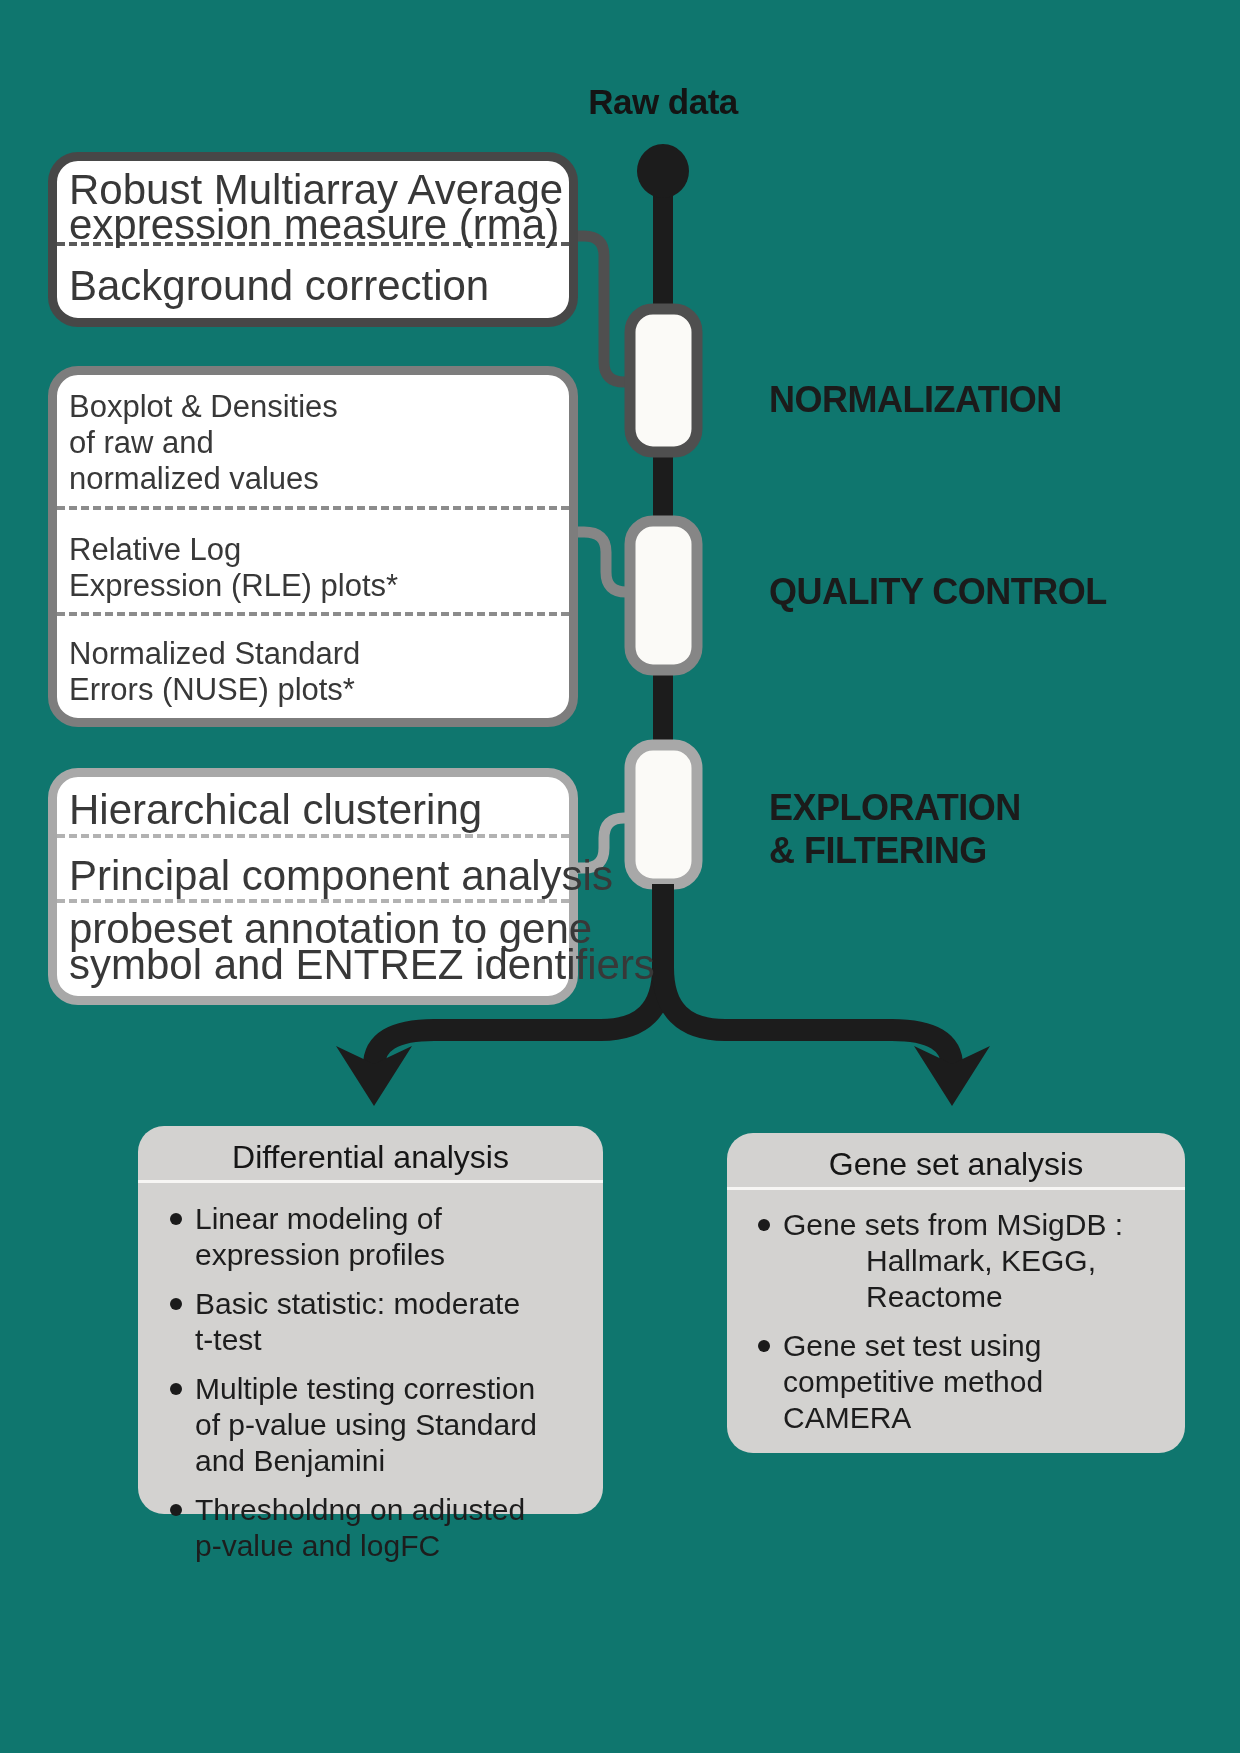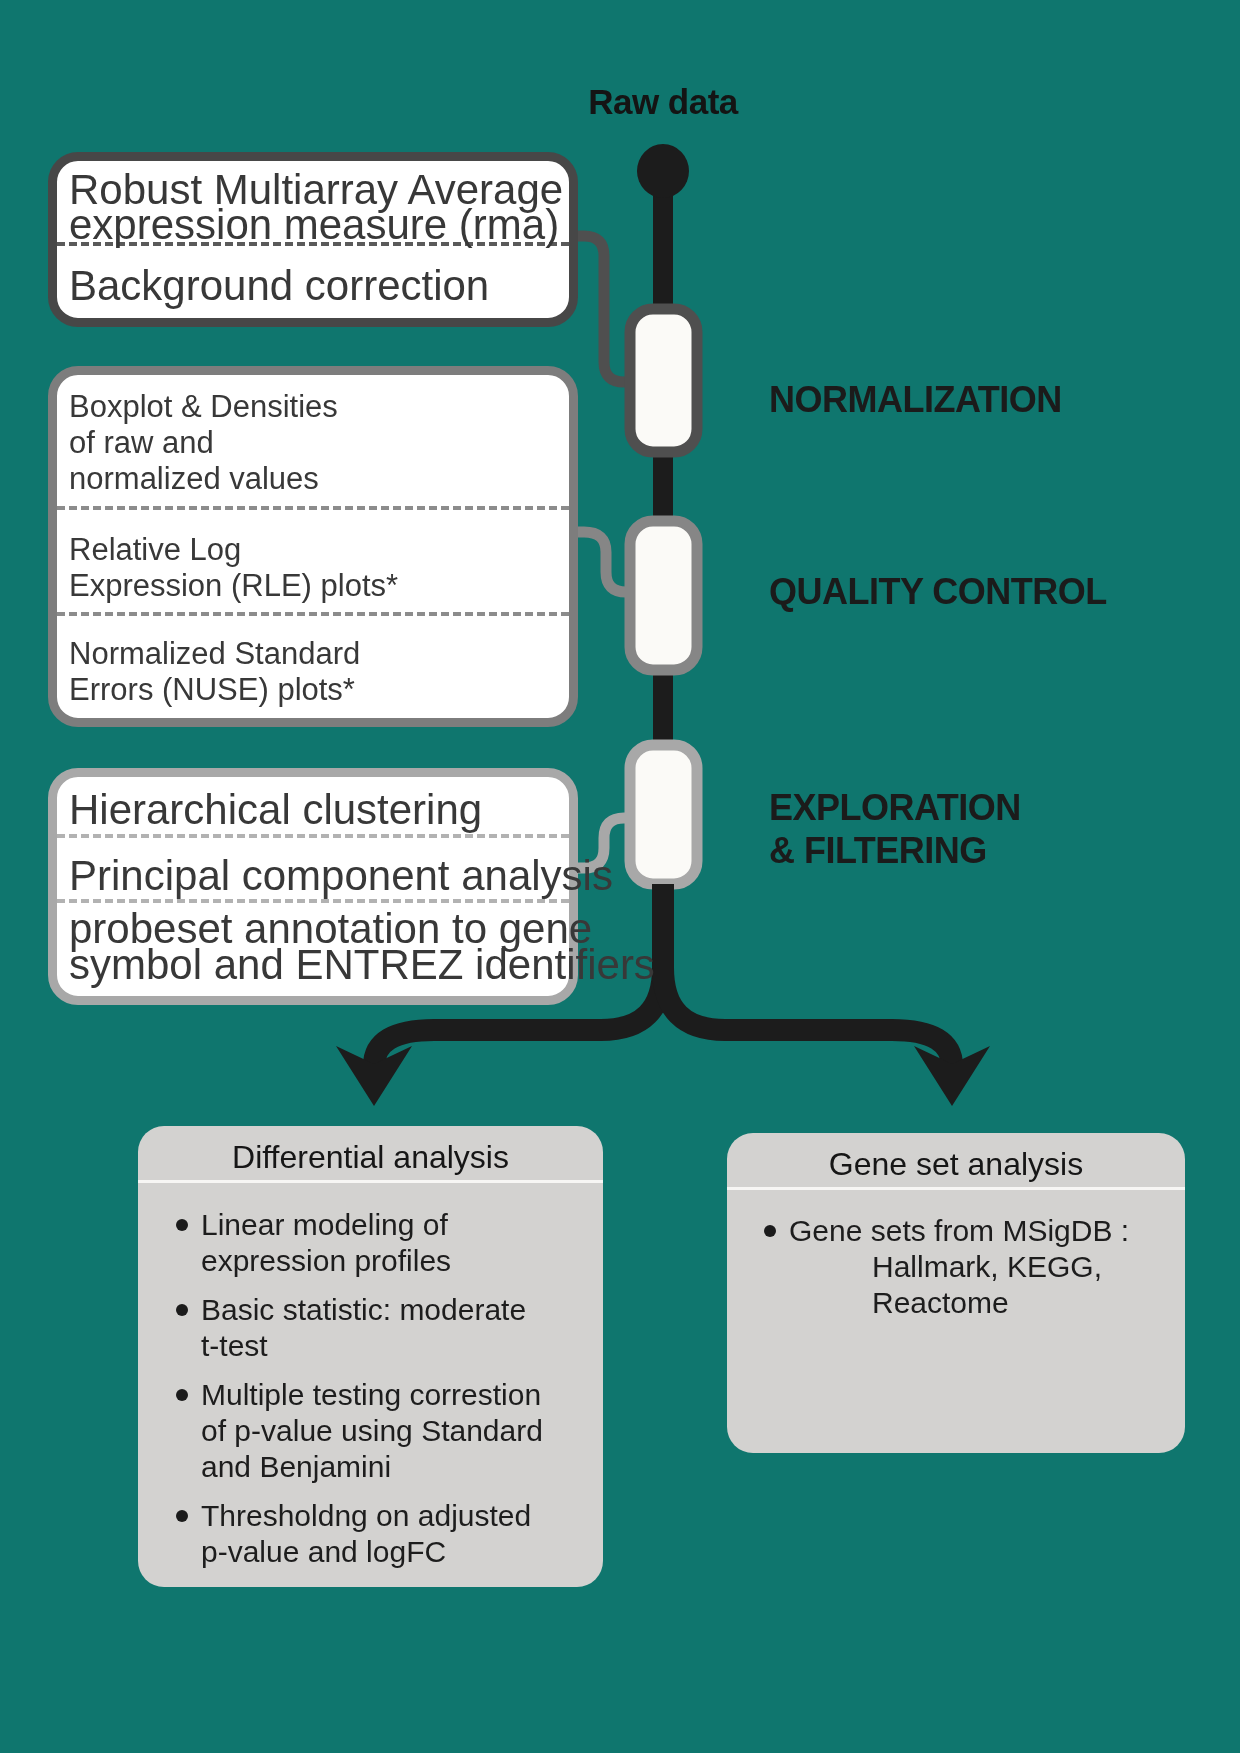--- a/index.html
+++ b/index.html
@@ -34,22 +34,22 @@
   .stage{position:absolute;left:732px;z-index:2;font-size:36px;font-weight:bold;color:#1b1b1b;
          letter-spacing:-0.5px;line-height:43px;white-space:nowrap;margin-left:37px;}
   #lbl-norm{top:378px;}
   #lbl-qc{top:570px;}
   #lbl-exp{top:786px;}
 
   
   .card{position:absolute;background:#d3d2d0;border-radius:26px;z-index:2;color:#1d1d1d;}
   .card .title{font-size:32px;font-weight:normal;text-align:center;padding-top:13px;height:41px;
                border-bottom:3px solid #f7f6f4;color:#161616;}
-  .card ul{list-style:none;margin:6px;}
-  #card-diff{left:138px;top:1126px;width:465px;height:461px;}
+  .card ul{list-style:none;margin:0;}
+  #card-diff{left:138px;top:1126px;width:465px;height:388px;}
   #card-diff ul{padding:18px 10px 0 32px;}
   #card-gene{left:727px;top:1133px;width:458px;height:320px;}
   #card-gene ul{padding:17px 8px 0 31px;}
   .bullet{display:flex;margin-bottom:13px;font-size:30px;line-height:36px;}
   .bdot{flex:0 0 12px;width:12px;height:12px;border-radius:50%;background:#1b1b1b;
         margin-top:12px;margin-right:13px;}
   .btext .indent{margin-left:83px;}
 </style>
 </head>
 <body>
@@ -163,16 +163,24 @@
     <div class="title">Gene set analysis</div>
     <ul>
       <li class="bullet">
         <span class="bdot"></span>
         <div class="btext">
           <div>Gene sets from MSigDB :</div>
           <div class="indent">Hallmark, KEGG,</div>
           <div class="indent">Reactome</div>
         </div>
       </li>
+      <li class="bullet">
+        <span class="bdot"></span>
+        <div class="btext">
+          <div>Gene set test using</div>
+          <div>competitive method</div>
+          <div>CAMERA</div>
+        </div>
+      </li>
     </ul>
   </div>
 
 </div>
 
 </body></html>

